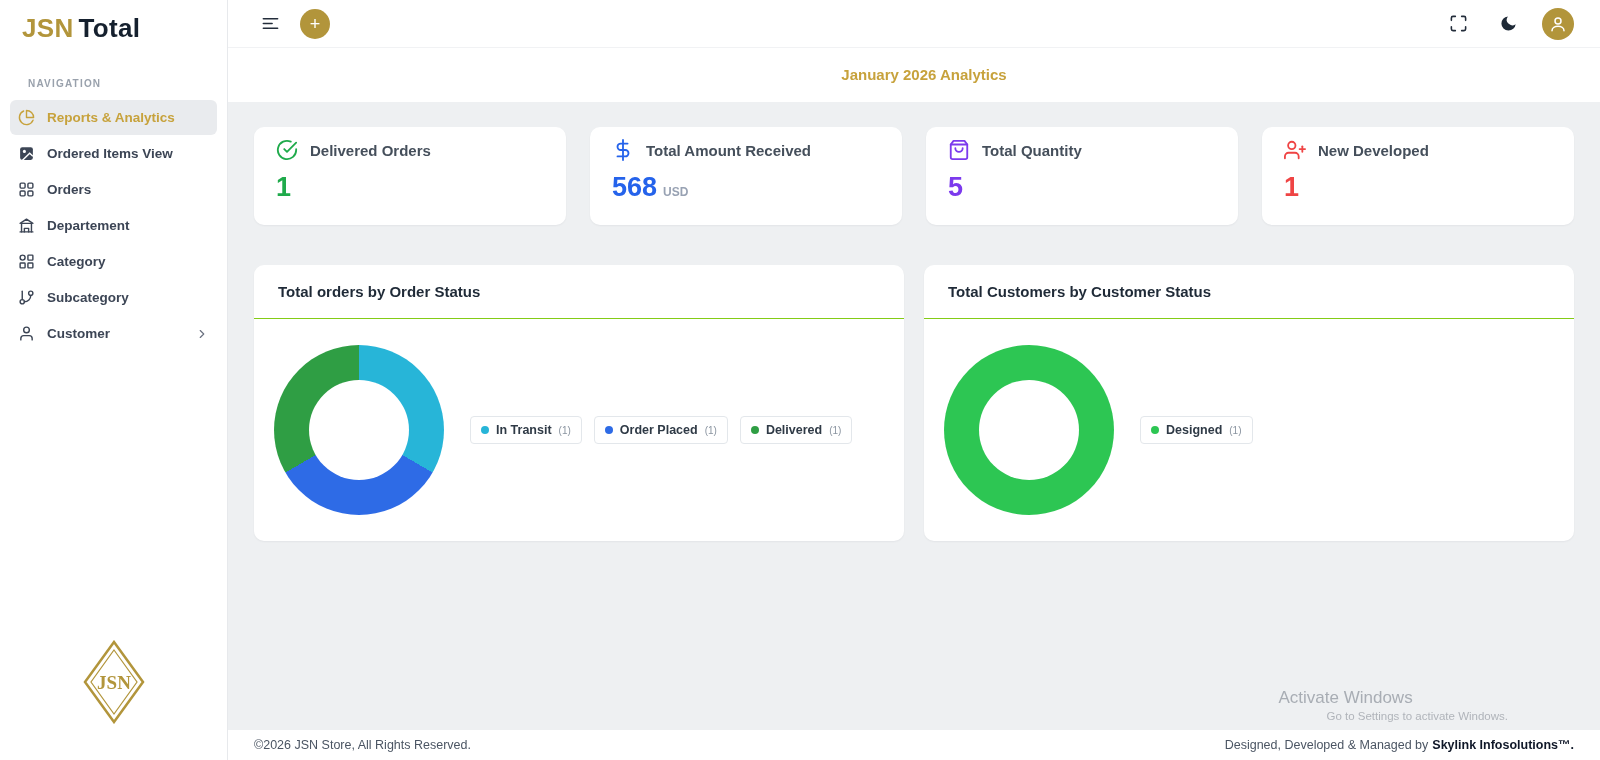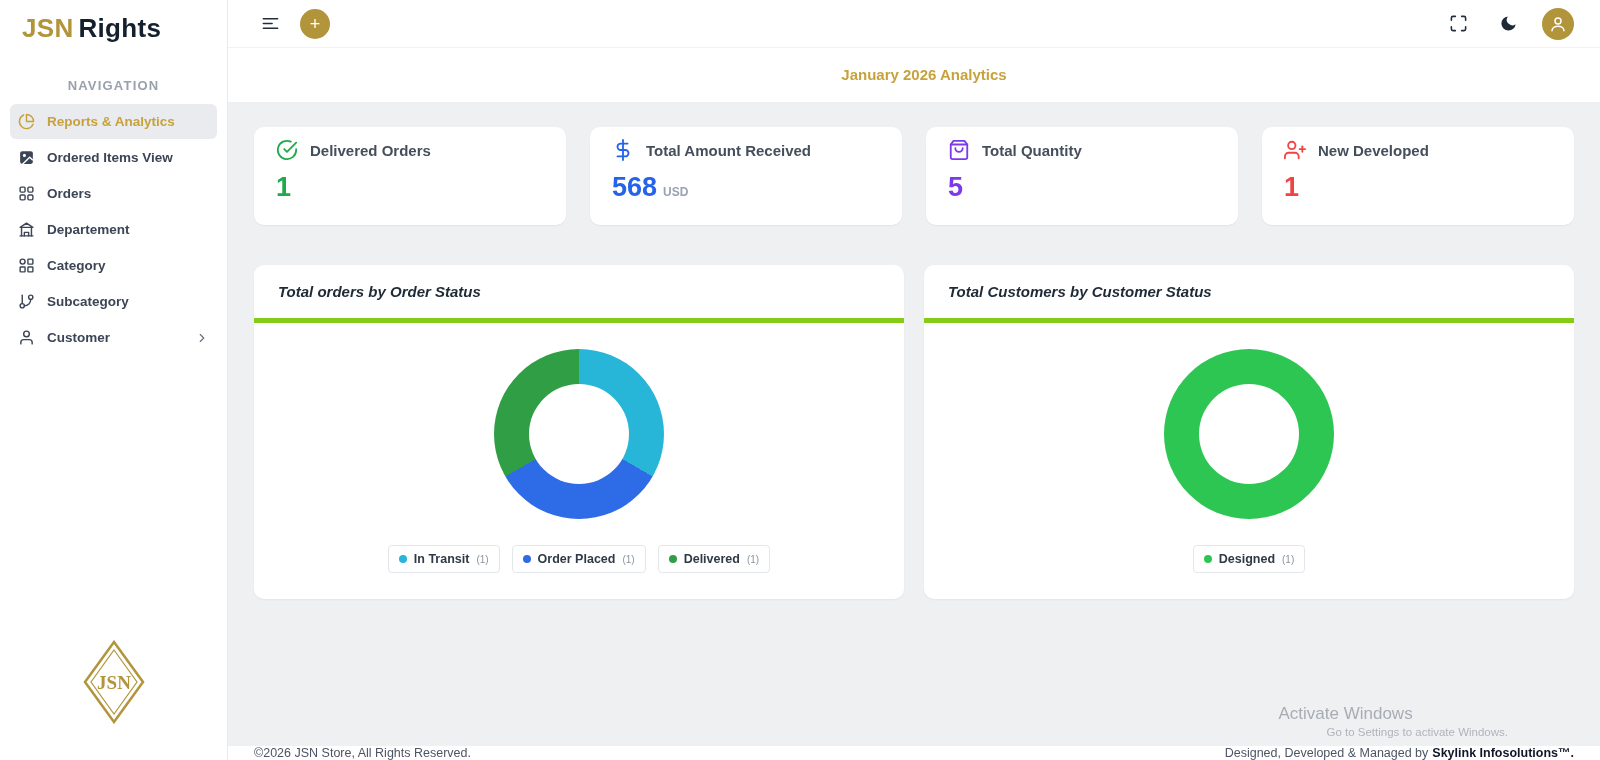--- a/index.html
+++ b/index.html
@@ -12,21 +12,21 @@
   }
 
   
   .sidebar {
     width:228px; flex-shrink:0; background:#fff;
     border-right:1px solid #e7e9ec; position:relative;
     display:flex; flex-direction:column;
   }
   .logo { padding:13px 22px 10px; font-size:26px; font-weight:bold; letter-spacing:.3px; }
   .logo .rest { color:#15202e; margin-left:5px; }
-  .nav-label { padding:24px 28px 10px; font-size:13px; font-weight:bold; color:#99a1ac; letter-spacing:1.2px;text-align:center; }
+  .nav-label { padding:24px 28px 10px; font-size:10px; font-weight:bold; color:#99a1ac; letter-spacing:1.2px; }
   .nav-item {
     display:flex; align-items:center; gap:12px;
     margin:1px 10px; padding:9px 8px; border-radius:6px;
     font-size:13.5px; font-weight:600; color:#3c4555;
     cursor:pointer; text-decoration:none;
   }
   .nav-item.active { background:#e9ebee;gap:12px; }
   .nav-icon { width:17px; height:17px; display:flex; align-items:center; }
   .nav-icon svg { width:17px; height:17px; }
   .nav-chevron { margin-left:auto; display:flex; color:#6b7280; }
@@ -65,51 +65,51 @@
   }
   .stat-head { display:flex; align-items:center; gap:12px; font-size:15px; font-weight:600; color:#454f5b; }
   .stat-icon { display:flex; }
   .stat-icon svg { width:22px; height:22px; }
   .stat-value { margin-top:11px; font-size:27px; font-weight:bold; }
   .stat-unit { font-size:12px; font-weight:bold; color:#98a2b3; margin-left:6px; }
 
   
   .charts-row { display:flex; gap:20px; margin-top:40px; }
   .chart-card { flex:1; background:#fff; border-radius:10px; box-shadow:0 1px 2px rgba(16,24,40,.05); }
-  .chart-card-header { padding:18px 24px; border-bottom:5px solid #84cc16;font-style:italic; }
+  .chart-card-header { padding:18px 24px; border-bottom:1px solid #84cc16; }
   .chart-card-header h3 { margin:0; font-size:15px; font-weight:bold; color:#1f2a37; }
-  .chart-card-body { padding:26px 20px 26px; display:flex; flex-direction:column; align-items:center; gap:26px; }
+  .chart-card-body { padding:26px 20px 26px; display:flex; flex-direction:row; align-items:center; gap:26px; }
   .donut { width:170px; height:170px; border-radius:50%; position:relative; cursor:pointer; }
   .donut::after { content:""; position:absolute; inset:35px; background:#fff; border-radius:50%; }
   .legend { display:flex; gap:12px; justify-content:center; flex-wrap:wrap; }
   .chip {
     display:flex; align-items:center; gap:7px;
     border:1px solid #e3e7eb; border-radius:4px; background:#fff;
     padding:6px 10px; font-size:12.5px; font-weight:bold; color:#2f3a46; cursor:pointer;
   }
   .dot { width:8px; height:8px; border-radius:50%; display:inline-block; }
   .chip .count { font-size:10px; color:#8a94a0; font-weight:normal; }
 
   
   footer {
-    background:#fff; padding:0 26px; display:flex;
+    background:#fff; padding:8px 26px; display:flex;
     justify-content:space-between; align-items:center;
     font-size:12.5px; color:#4b5563;
   }
   .credits b { color:#0f1728; margin-left:4px; }
   .watermark { position:absolute; right:92px; bottom:8px; color:#a8adb4; pointer-events:none; }
   .watermark .wm1 { font-size:17px; }
   .watermark .wm2 { font-size:11.5px; margin-top:2px; color:#b0b4ba;margin-left:48px; }
 </style>
 </head>
 <body>
 
 <aside class="sidebar">
   <div class="logo">
-    <span class="accent" style="color: rgb(178, 149, 59);">JSN</span><span class="rest">Rights</span>
+    <span class="accent" style="color: rgb(178, 149, 59);">JSN</span><span class="rest">Total</span>
   </div>
 
   <div class="nav-label">NAVIGATION</div>
 
   <nav>
     <a class="nav-item active" style="color: rgb(199, 162, 60);">
       <span class="nav-icon">
         <svg viewBox="0 0 24 24" fill="none" stroke="currentColor" stroke-width="2" stroke-linecap="round" stroke-linejoin="round">
             <path d="M21.21 15.89A10 10 0 1 1 8 2.83"></path>
             <path d="M22 12A10 10 0 0 0 12 2v10z"></path>

